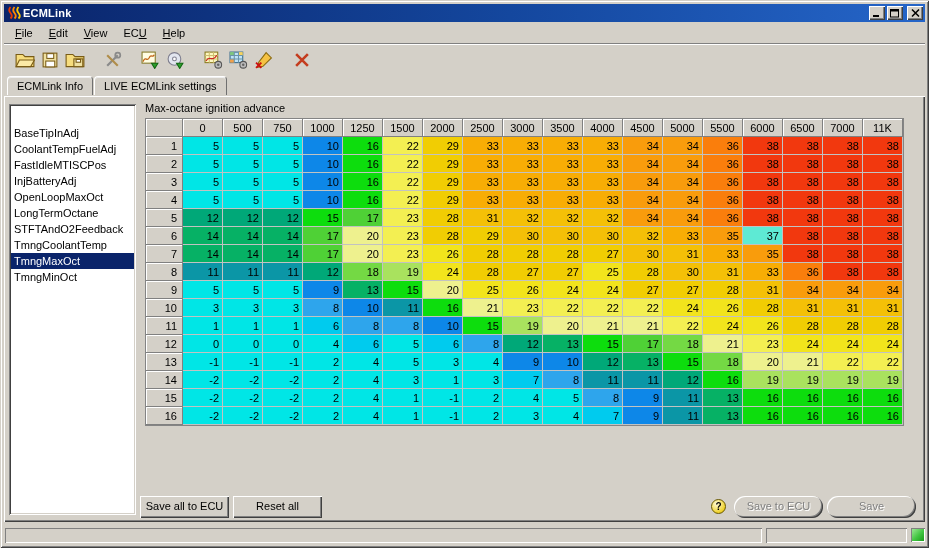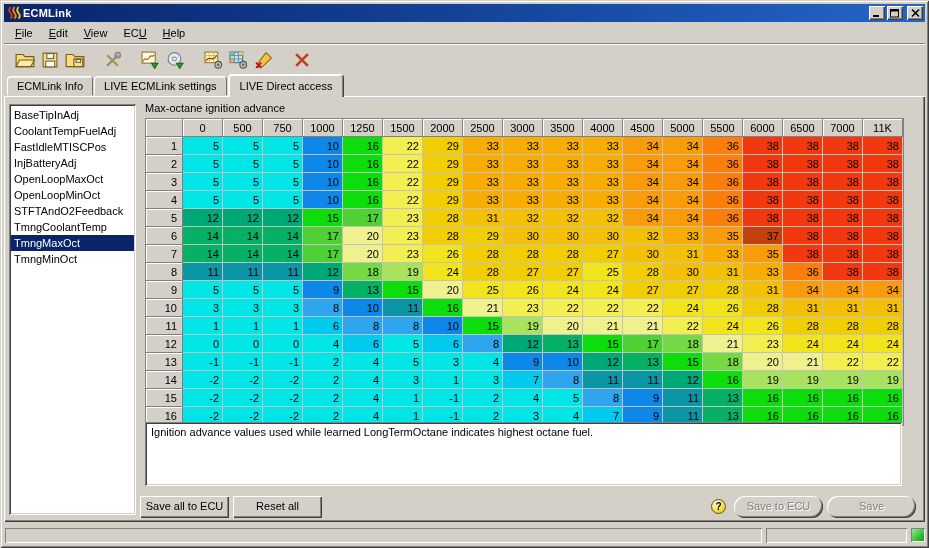--- a/index.html
+++ b/index.html
@@ -30,21 +30,21 @@
   .tabbar{position:absolute;left:7px;top:74px;height:23px;display:flex;align-items:center;z-index:6;}
   .tab{height:19px;background:#d4d0c8;padding:3px 9px 0 9px;margin-right:1px;
      border-top-left-radius:4px;border-top-right-radius:4px;
      border-top:1px solid #fff;border-left:1px solid #fff;border-right:1px solid #707070;
      box-shadow:inset 0 1px 0 #eee;}
   .tab.active{height:23px;padding:5px 11px 0 11px;position:relative;z-index:7;
      border-right:1px solid #404040;box-shadow:inset -1px 0 0 #808080, inset 1px 1px 0 #fff;}
   .tabpage{position:absolute;left:4px;top:96px;width:921px;height:426px;background:#d4d0c8;z-index:5;
      box-shadow:inset 1px 1px 0 #fff, inset -1px -1px 0 #404040, inset -2px -2px 0 #808080;}
   
-  .listbox{position:absolute;left:5px;top:8px;width:127px;height:411px;background:#fff;padding:3px 2px 2px 2px;
+  .listbox{position:absolute;left:5px;top:8px;width:127px;height:411px;background:#fff;padding:21px 2px 2px 2px;
      box-shadow:inset 1px 1px 0 #808080, inset -1px -1px 0 #fff, inset 2px 2px 0 #404040, inset -2px -2px 0 #d4d0c8;}
   .lbitem{height:16px;line-height:16px;padding-left:3px;white-space:nowrap;overflow:hidden;}
   .lbitem.sel{background:#0a246a;color:#fff;}
   .heading{position:absolute;left:141px;top:6px;font-weight:normal;}
   
   .tablewrap{position:absolute;left:141px;top:22px;border:1px solid #848484;background:#d4d0c8;}
   table.grid{border-collapse:separate;border-spacing:0;table-layout:fixed;}
   .grid th{background:#d4d0c8;font-weight:normal;border-right:1px solid #808080;border-bottom:1px solid #808080;
      box-shadow:inset 1px 1px 0 #fff;height:18px;}
   .grid thead th{text-align:center;padding:0;}
@@ -185,31 +185,30 @@
     <div class="tbtn">
       <svg width="16" height="16" viewBox="0 0 15 15">
           <path d="M2 2 l11 11 M13 2 L2 13" stroke="#c43c1e" stroke-width="2.4"></path>
         </svg>
     </div>
   </div>
 
   <div class="tabbar">
       <div class="tab">ECMLink Info</div>
       <div class="tab">LIVE ECMLink settings</div>
-      <div class="tab active">LIVE Direct access</div>
     </div>
 
   <div class="tabpage">
     <div class="listbox">
         <div class="lbitem">BaseTipInAdj</div>
         <div class="lbitem">CoolantTempFuelAdj</div>
         <div class="lbitem">FastIdleMTISCPos</div>
         <div class="lbitem">InjBatteryAdj</div>
         <div class="lbitem">OpenLoopMaxOct</div>
-        <div class="lbitem">OpenLoopMinOct</div>
+        <div class="lbitem">LongTermOctane</div>
         <div class="lbitem">STFTAndO2Feedback</div>
         <div class="lbitem">TmngCoolantTemp</div>
         <div class="lbitem sel">TmngMaxOct</div>
         <div class="lbitem">TmngMinOct</div>
       </div>
     <div class="heading">Max-octane ignition advance</div>
 
     <div class="tablewrap">
       <table class="grid">
           <colgroup>
@@ -371,21 +370,21 @@
               <td style="background:#eef18e">20</td>
               <td style="background:#f3ef52">23</td>
               <td style="background:#f1cd03">28</td>
               <td style="background:#f1cd03">29</td>
               <td style="background:#f4c007">30</td>
               <td style="background:#f4c007">30</td>
               <td style="background:#f4c007">30</td>
               <td style="background:#f4c007">32</td>
               <td style="background:#f8ad05">33</td>
               <td style="background:#f99c0c">35</td>
-              <td style="background:#c2410c">37</td>
+              <td style="background:#5eead4">37</td>
               <td style="background:#f2380e">38</td>
               <td style="background:#f2380e">38</td>
               <td style="background:#f2380e">38</td>
             </tr>
             <tr>
               <th>7</th>
               <td style="background:#06b165">14</td>
               <td style="background:#06b165">14</td>
               <td style="background:#06b165">14</td>
               <td style="background:#4fd136">17</td>
@@ -590,21 +589,20 @@
               <td style="background:#06b165">13</td>
               <td style="background:#0ddd0d">16</td>
               <td style="background:#0ddd0d">16</td>
               <td style="background:#0ddd0d">16</td>
               <td style="background:#0ddd0d">16</td>
             </tr>
           </tbody>
         </table>
     </div>
 
-    <div class="descbox">Ignition advance values used while learned LongTermOctane indicates highest octane fuel.</div>
 
     <div class="pbtn" style="left:136px;top:400px;width:89px">Save all to ECU</div>
     <div class="pbtn" style="left:229px;top:400px;width:89px">Reset all</div>
     <div class="helpicon">?</div>
     <div class="pbtn disabled" style="left:730px;top:400px;width:89px">Save to ECU</div>
     <div class="pbtn disabled" style="left:823px;top:400px;width:89px">Save</div>
   </div>
 
   <div class="statusbar">
     <div class="spanel" style="left:1px;width:757px"></div>

